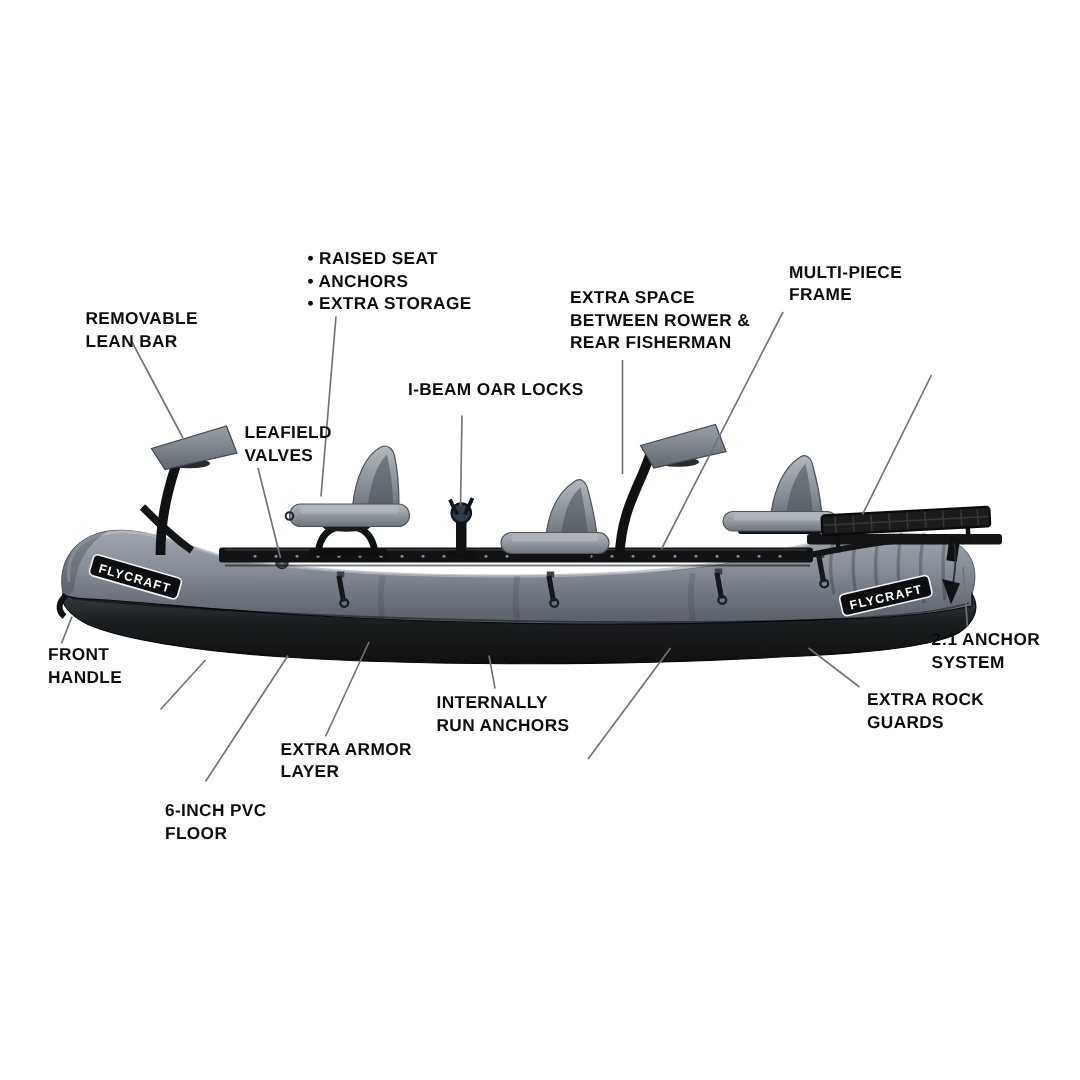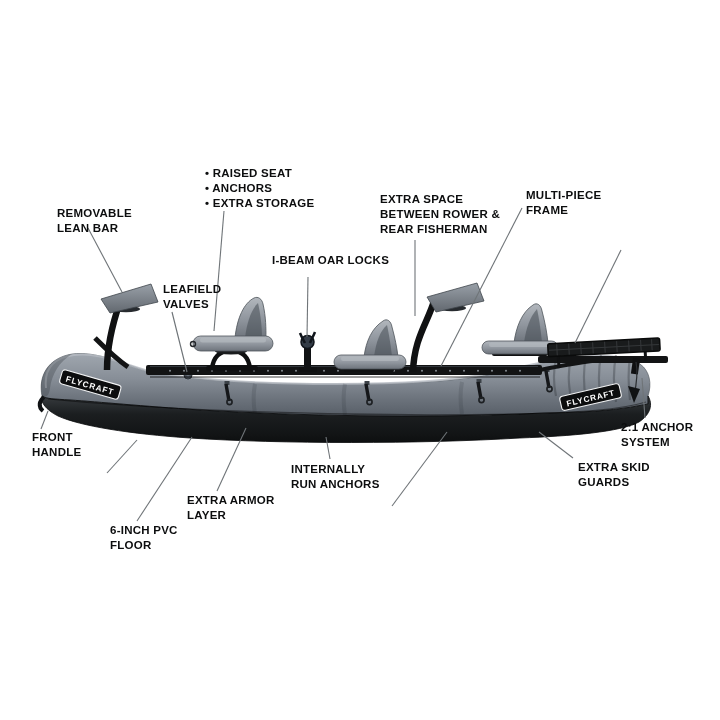--- a/index.html
+++ b/index.html
@@ -279,59 +279,59 @@
     <span>• ANCHORS</span>
     <span>• EXTRA STORAGE</span>
   </div>
 
   <div class="callout" style="left:380px;top:192px">
     <span>EXTRA SPACE</span>
     <span>BETWEEN ROWER &amp;</span>
     <span>REAR FISHERMAN</span>
   </div>
 
-  <div class="callout" style="left:526px;top:188px">
+  <div class="callout" style="left:526px;top:175px">
     <span>MULTI-PIECE</span>
     <span>FRAME</span>
   </div>
 
 
   <div class="callout" style="left:272px;top:253px">
     <span>I-BEAM OAR LOCKS</span>
   </div>
 
   <div class="callout" style="left:163px;top:282px">
     <span>LEAFIELD</span>
     <span>VALVES</span>
   </div>
 
   <div class="callout" style="left:32px;top:430px">
     <span>FRONT</span>
     <span>HANDLE</span>
   </div>
 
 
-  <div class="callout" style="left:110px;top:523px">
+  <div class="callout" style="left:110px;top:534px">
     <span>6-INCH PVC</span>
     <span>FLOOR</span>
   </div>
 
   <div class="callout" style="left:187px;top:493px">
     <span>EXTRA ARMOR</span>
     <span>LAYER</span>
   </div>
 
   <div class="callout" style="left:291px;top:462px">
     <span>INTERNALLY</span>
     <span>RUN ANCHORS</span>
   </div>
 
 
   <div class="callout" style="left:578px;top:460px">
-    <span>EXTRA SKID</span>
+    <span>EXTRA ROCK</span>
     <span>GUARDS</span>
   </div>
 
   <div class="callout" style="left:621px;top:420px">
     <span>2:1 ANCHOR</span>
     <span>SYSTEM</span>
   </div>
 
 </div>
 

